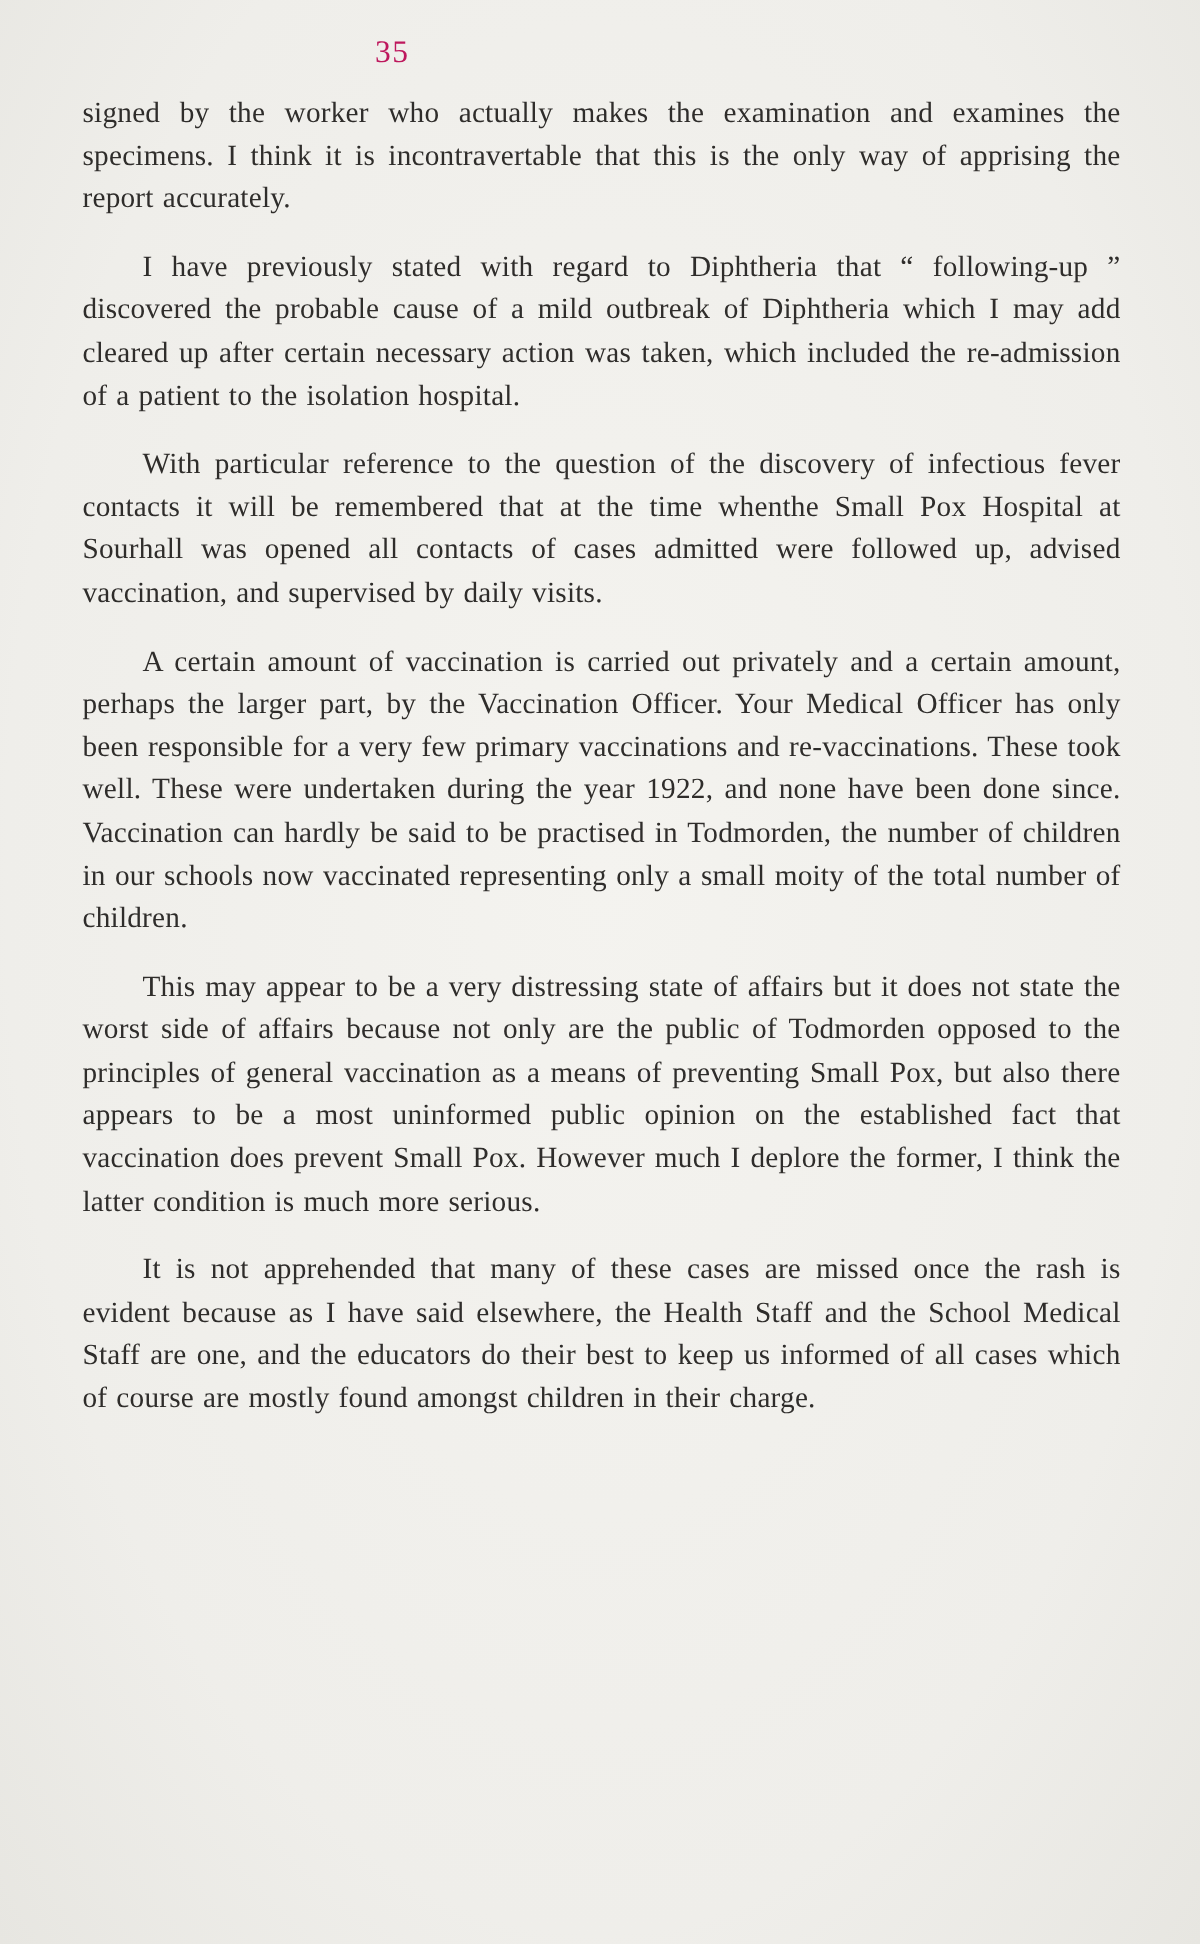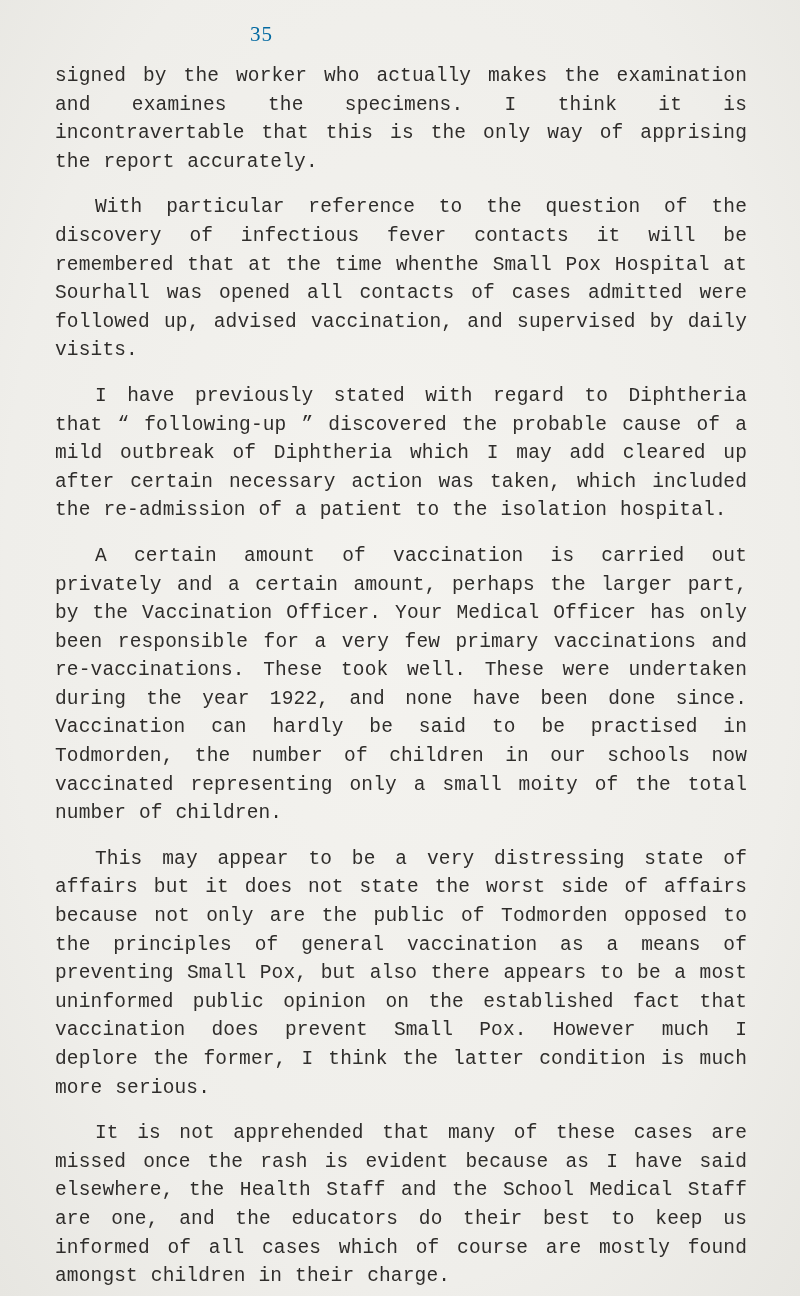--- a/index.html
+++ b/index.html
@@ -22,51 +22,50 @@
     left: 0;
     width: 800px;
     height: 1296px;
   }
   .page-number {
     position: absolute;
     top: 22px;
     left: 250px;
     font-size: 21px;
     letter-spacing: 1px;
-    color: #0369a1;
+    color: #be185d;
   }
   .text-block {
     position: absolute;
     top: 62px;
     left: 55px;
     width: 692px;
   }
   .text-block p {
     margin: 0 0 17px 0;
     font-size: 19.5px;
     line-height: 28.6px;
     text-align: justify;
     text-indent: 40px;
     letter-spacing: 0.15px;
     word-spacing: 1px;
-    font-family: Liberation Mono, monospace;
   }
   .text-block p.no-indent {
     text-indent: 0;
   }
 </style>
 </head>
 <body>
 
 <div class="page">
 
   <div class="page-number">35</div>
 
   <div class="text-block">
     <p class="no-indent">signed by the worker who actually makes the examination and examines the specimens. I think it is incontravertable that this is the only way of apprising the report accurately.</p>
+    <p>I have previously stated with regard to Diphtheria that “ following-up ” discovered the probable cause of a mild outbreak of Diphtheria which I may add cleared up after certain necessary action was taken, which included the re-admission of a patient to the isolation hospital.</p>
     <p>With particular reference to the question of the discovery of infectious fever contacts it will be remembered that at the time whenthe Small Pox Hospital at Sourhall was opened all contacts of cases admitted were followed up, advised vaccination, and supervised by daily visits.</p>
-    <p>I have previously stated with regard to Diphtheria that “ following-up ” discovered the probable cause of a mild outbreak of Diphtheria which I may add cleared up after certain necessary action was taken, which included the re-admission of a patient to the isolation hospital.</p>
     <p>A certain amount of vaccination is carried out privately and a certain amount, perhaps the larger part, by the Vaccination Officer. Your Medical Officer has only been responsible for a very few primary vaccinations and re-vaccinations. These took well. These were undertaken during the year 1922, and none have been done since. Vaccination can hardly be said to be practised in Todmorden, the number of children in our schools now vaccinated representing only a small moity of the total number of children.</p>
     <p>This may appear to be a very distressing state of affairs but it does not state the worst side of affairs because not only are the public of Todmorden opposed to the principles of general vaccination as a means of preventing Small Pox, but also there appears to be a most uninformed public opinion on the established fact that vaccination does prevent Small Pox. However much I deplore the former, I think the latter condition is much more serious.</p>
     <p>It is not apprehended that many of these cases are missed once the rash is evident because as I have said elsewhere, the Health Staff and the School Medical Staff are one, and the educators do their best to keep us informed of all cases which of course are mostly found amongst children in their charge.</p>
   </div>
 
 </div>
 
 </body></html>

